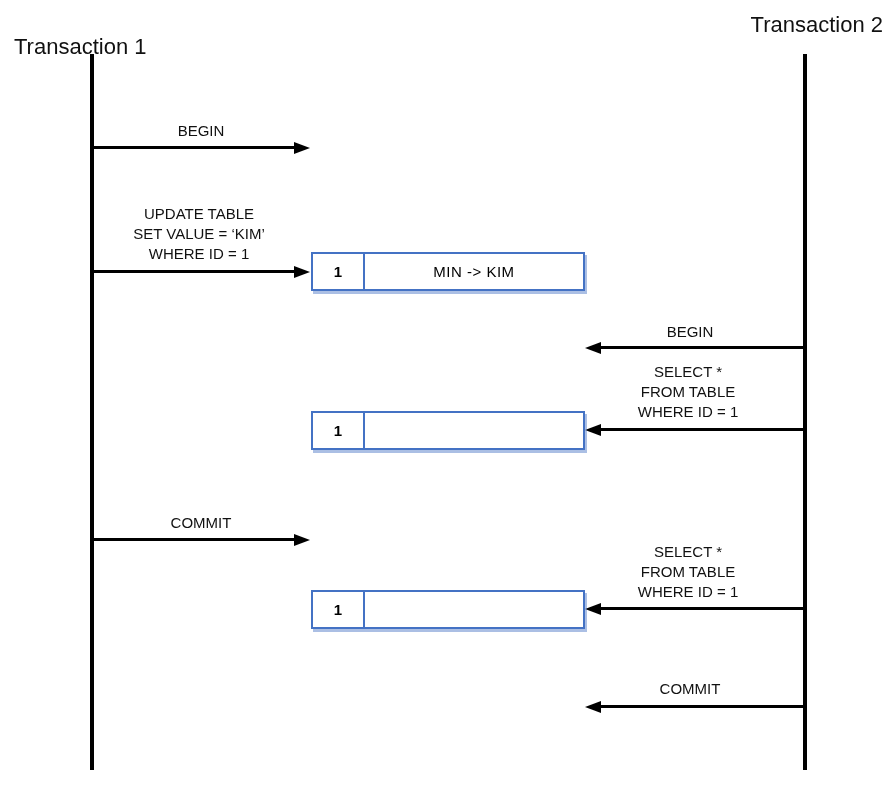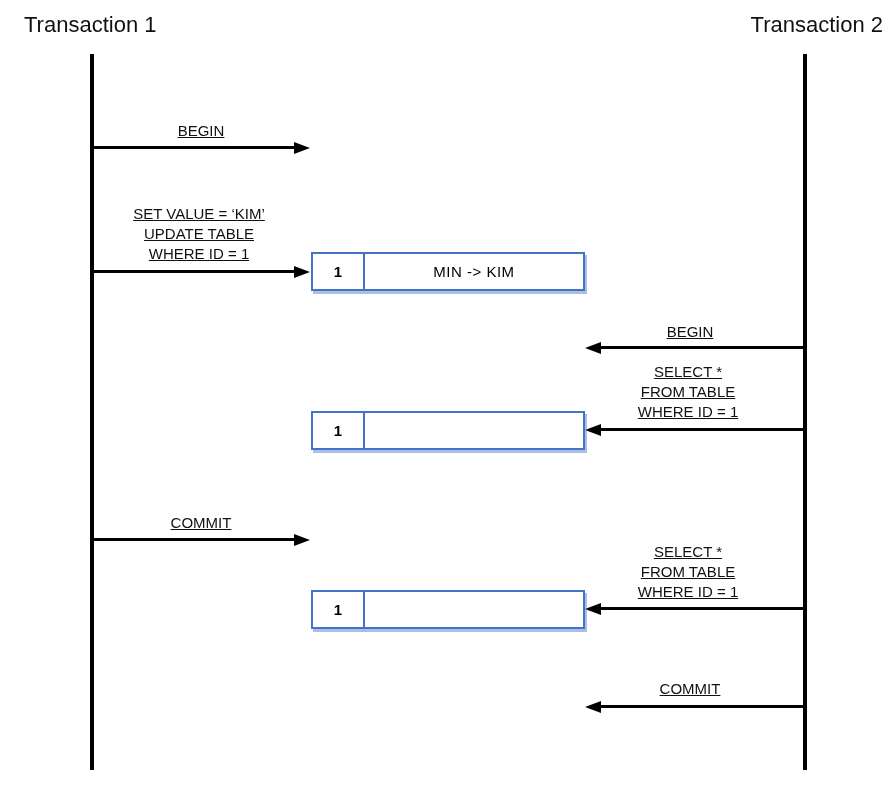--- a/index.html
+++ b/index.html
@@ -17,21 +17,21 @@
     overflow: hidden;
   }
   .title {
     position: absolute;
     top: 12px;
     font-size: 22px;
     font-weight: 400;
     color: #111111;
     white-space: nowrap;
   }
-  .title.t1 { left: 24px; }
+  .title.t1 { left: 14px; margin-top: 22px; }
   .title.t2 { right: 10px; }
 
   .lifeline {
     position: absolute;
     top: 54px;
     width: 4px;
     height: 716px;
     background: #000000;
   }
   .lifeline.l1 { left: 90px; }
@@ -62,21 +62,20 @@
   .a6 { left: 601px; top: 607px; width: 204px; }
   .a7 { left: 601px; top: 705px; width: 204px; }
 
   .msg-label {
     position: absolute;
     font-size: 15px;
     line-height: 20px;
     text-align: center;
     white-space: nowrap;
     color: #111111;
-    text-decoration: underline;
   }
   .lb1 { left: 92px;  top: 121px; width: 218px; }
   .lb2 { left: 87px;  top: 204px; width: 224px; }
   .lb3 { left: 585px; top: 322px; width: 210px; }
   .lb4 { left: 583px; top: 362px; width: 210px; }
   .lb5 { left: 92px;  top: 513px; width: 218px; }
   .lb6 { left: 583px; top: 542px; width: 210px; }
   .lb7 { left: 585px; top: 679px; width: 210px; }
 
   .rowbox {
@@ -125,22 +124,22 @@
   <div class="lifeline l2"></div>
 
   <div class="msg-label lb1">
     <div>BEGIN</div>
   </div>
   <div class="arrow dir-right a1">
     <span class="head"></span>
   </div>
 
   <div class="msg-label lb2">
+    <div>UPDATE TABLE</div>
     <div>SET VALUE = ‘KIM’</div>
-    <div>UPDATE TABLE</div>
     <div>WHERE ID = 1</div>
   </div>
   <div class="arrow dir-right a2">
     <span class="head"></span>
   </div>
 
   <div class="rowbox b1">
     <div class="id-cell">1</div>
     <div class="value-cell">MIN -&gt; KIM</div>
   </div>

